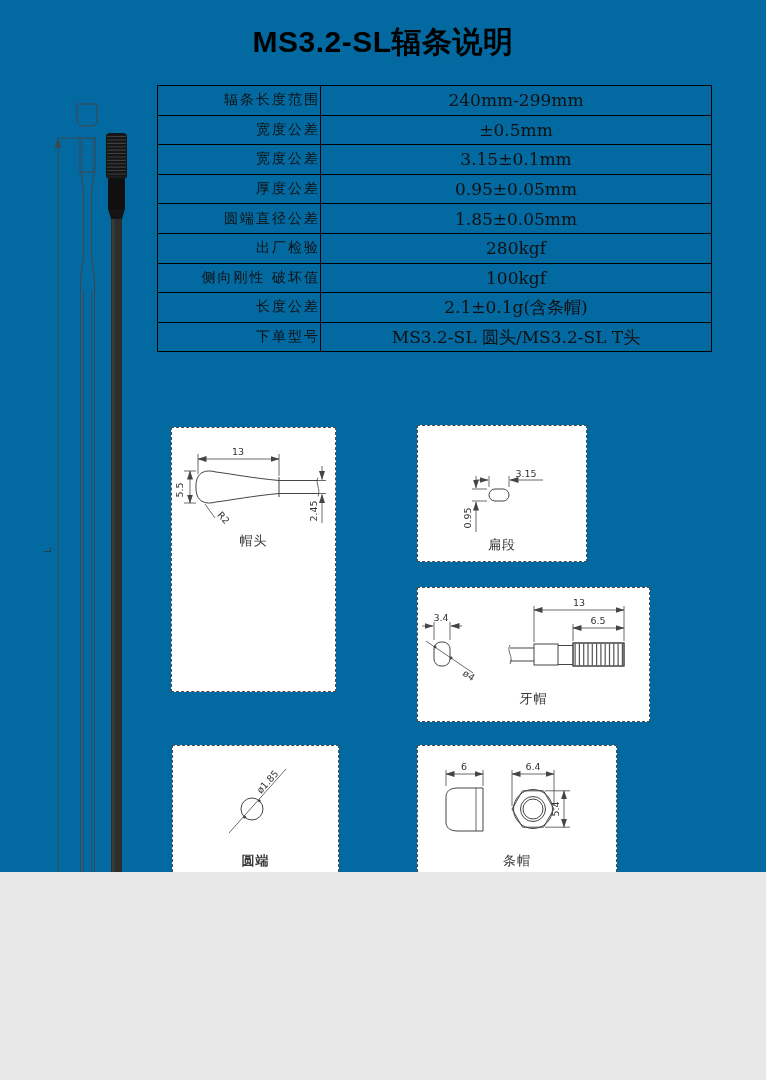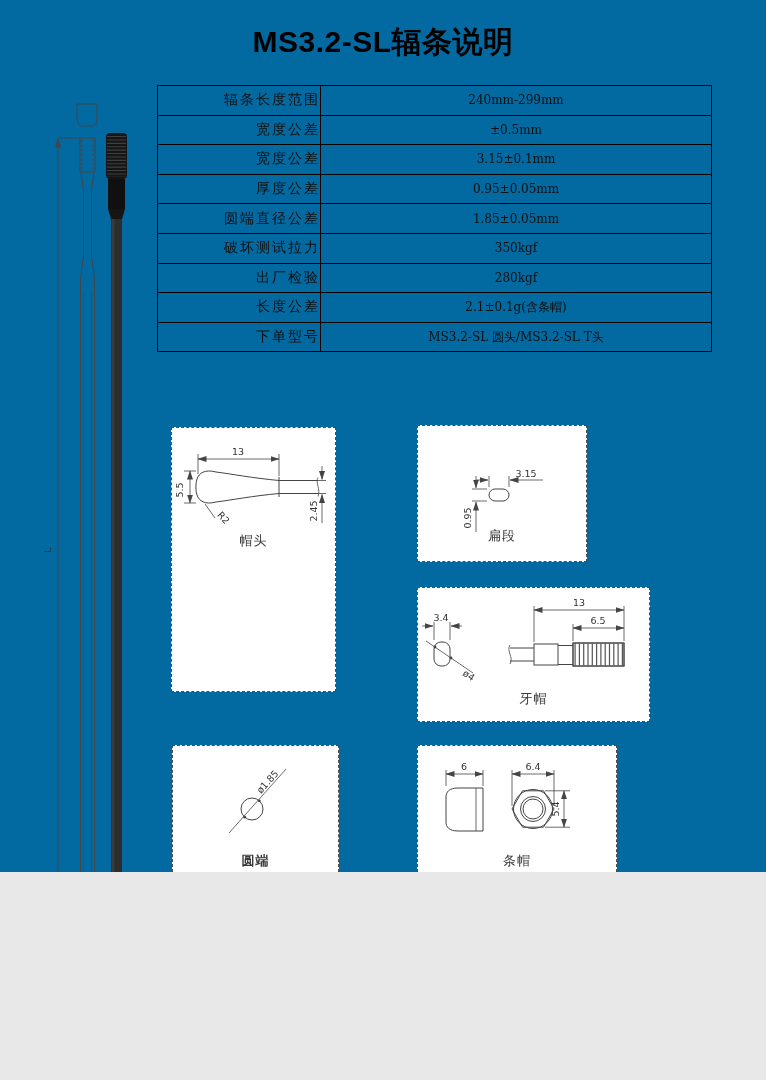--- a/index.html
+++ b/index.html
@@ -4,21 +4,21 @@
 <style>
   html,body{margin:0;padding:0;background:#e8e8e8;}
   .page{position:relative;width:766px;height:872px;background:#0369a1;overflow:hidden;
         font-family:"Liberation Sans","DejaVu Sans",sans-serif;}
   .page-title{position:absolute;top:22px;left:0;width:100%;text-align:center;
         font-size:30px;font-weight:bold;color:#000;letter-spacing:0.5px;}
   
   .spec-table{position:absolute;left:157px;top:85px;width:555px;border-collapse:collapse;
         font-family:"DejaVu Serif","Liberation Serif",serif;color:#111;}
   .spec-table td{border:1px solid #000;text-align:center;vertical-align:middle;
-        font-size:12px;height:28.6px;padding:0;}
+        font-size:17px;height:28.6px;padding:0;}
   .spec-table td.lbl{width:162px;letter-spacing:2px;font-size:14px;text-align:right;}
   
   .dbox{position:absolute;border:1px dashed #4a4a4a;background:#fff;}
   .dbox .box-label{position:absolute;left:0;width:100%;text-align:center;
         font-family:"DejaVu Serif","Liberation Serif",serif;
         font-size:13px;color:#3a3a3a;letter-spacing:1px;}
   .dbox svg{position:absolute;left:0;top:0;}
   
   .ln{stroke:var(--line-color);fill:none;stroke-width:1;}
   .lnthin{stroke:var(--line-color);fill:none;stroke-width:0.8;}
@@ -64,26 +64,26 @@
         </tr>
       <tr>
           <td class="lbl">厚度公差</td>
           <td>0.95±0.05mm</td>
         </tr>
       <tr>
           <td class="lbl">圆端直径公差</td>
           <td>1.85±0.05mm</td>
         </tr>
       <tr>
-          <td class="lbl">破坏测试拉力</td>
-          <td>350kgf</td>
-        </tr>
-      <tr>
           <td class="lbl">出厂检验</td>
           <td>280kgf</td>
+        </tr>
+      <tr>
+          <td class="lbl">侧向刚性 破坏值</td>
+          <td>100kgf</td>
         </tr>
       <tr>
           <td class="lbl">长度公差</td>
           <td>2.1±0.1g(含条帽)</td>
         </tr>
       <tr>
           <td class="lbl">下单型号</td>
           <td>MS3.2-SL 圆头/MS3.2-SL T头</td>
         </tr>
     </tbody>
@@ -167,21 +167,21 @@
       <line class="lnthin" x1="58" y1="54" x2="70" y2="54" marker-end="url(#ar)"></line>
       <line class="lnthin" x1="125" y1="54" x2="92" y2="54" marker-end="url(#ar)"></line>
       <text class="dimtxt" x="108" y="51" text-anchor="middle">3.15</text>
 
       <line class="lnthin" x1="69" y1="63" x2="54" y2="63"></line>
       <line class="lnthin" x1="69" y1="75" x2="54" y2="75"></line>
       <line class="lnthin" x1="58" y1="50" x2="58" y2="62" marker-end="url(#ar)"></line>
       <line class="lnthin" x1="58" y1="106" x2="58" y2="76" marker-end="url(#ar)"></line>
       <text class="dimtxt" x="53" y="92" text-anchor="middle" transform="rotate(-90,53,92)">0.95</text>
     </svg>
-    <div class="box-label" style="top:101px;">扁段</div>
+    <div class="box-label" style="top:110px;">扁段</div>
   </div>
 
   <div class="dbox" style="left:417px;top:587px;width:231px;height:133px;">
     <svg width="231" height="100" viewBox="0 0 231 100">
 
       <rect class="ln" x="16" y="54" width="16" height="24" rx="7"></rect>
       <line class="lnthin" x1="8" y1="53" x2="55" y2="85"></line>
       <circle class="dot" cx="17" cy="59" r="1.4"></circle>
       <circle class="dot" cx="33" cy="70" r="1.4"></circle>
       <text class="dimtxt" x="49" y="90" text-anchor="middle" transform="rotate(34,49,90)">ø4</text>

